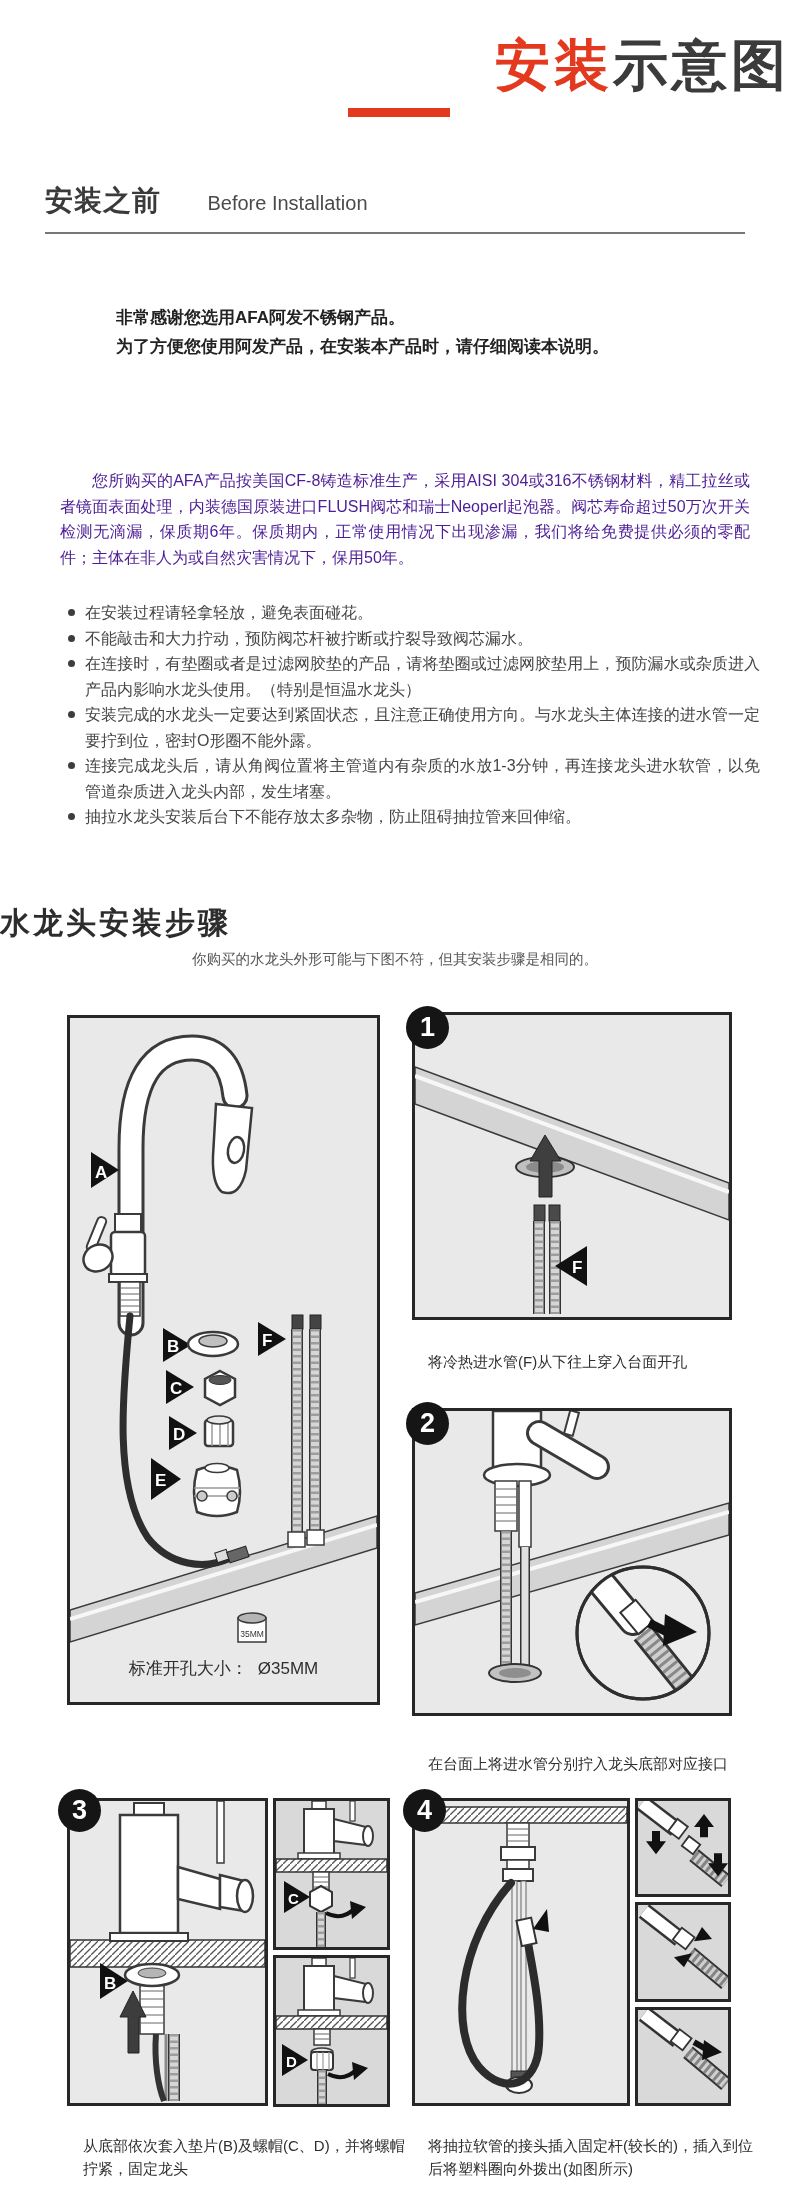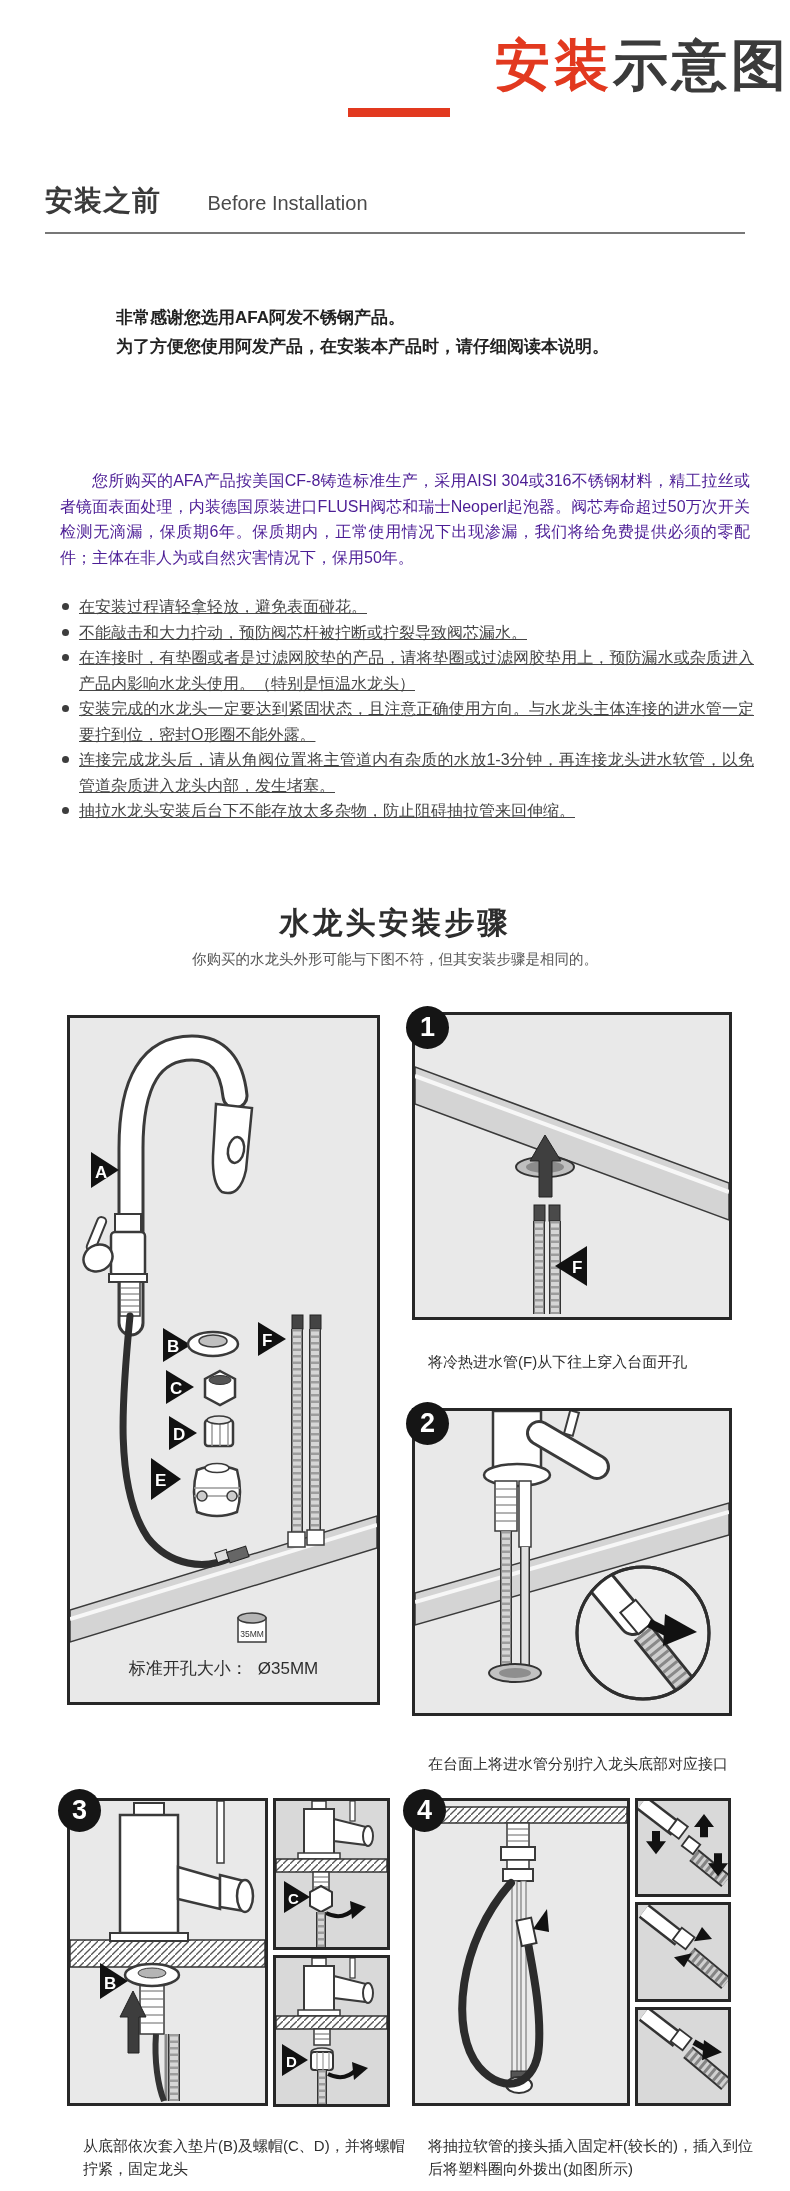--- a/index.html
+++ b/index.html
@@ -12,25 +12,25 @@
   .t-red{color:var(--accent,#e2391f);}
   .t-dark{color:var(--heading_dark,#3b3b3b);}
   .title-bar{top:108px;left:348px;width:102px;height:9px;background:var(--accent,#e2391f);}
 
   .s1-header{left:45px;top:182px;width:700px;border-bottom:2px solid #777;padding-bottom:12px;}
   .s1-zh{font-size:28px;font-weight:bold;color:#3a3a3a;letter-spacing:1px;}
   .s1-en{font-size:20px;color:#4a4a4a;margin-left:42px;}
 
   .intro{left:88px;top:303px;width:640px;font-size:17px;font-weight:bold;color:#222;line-height:29px;margin-left:28px;}
   .bodyp{left:60px;top:468px;width:690px;font-size:16px;color:#4c1d95;line-height:25.5px;text-indent:2em;text-align:justify;margin:0;}
-  .bullets{left:60px;top:594px;width:694px;font-size:16px;color:#454545;line-height:25.5px;list-style:none;margin:0;padding:0;text-decoration:underline;}
+  .bullets{left:60px;top:594px;width:694px;font-size:16px;color:#454545;line-height:25.5px;list-style:none;margin:6px;padding:0;}
   .bullets li{position:relative;padding-left:19px;text-align:justify;}
   .dot{position:absolute;left:2px;top:9px;width:7px;height:7px;border-radius:50%;background:#3d3d3d;}
 
-  .s2-title{top:903px;left:0;width:790px;text-align:center;font-size:30px;font-weight:bold;color:#2d2d2d;letter-spacing:3px;}
+  .s2-title{top:903px;left:0;width:790px;text-align:left;font-size:30px;font-weight:bold;color:#2d2d2d;letter-spacing:3px;}
   .s2-sub{top:950px;left:0;width:790px;text-align:center;font-size:14.5px;color:#555;}
 
   .panel{position:absolute;background:var(--panel_bg,#e9e9e9);border:3px solid var(--panel_border,#272727);box-sizing:border-box;}
   .panel-group{position:absolute;display:flex;gap:5px;box-sizing:border-box;}
   .pg-main{background:var(--panel_bg,#e9e9e9);border:3px solid var(--panel_border,#272727);box-sizing:border-box;}
   .pg-col{display:flex;flex-direction:column;gap:5px;flex:1;}
   .pg-inset{background:var(--inset_bg,#d9d9d9);border:3px solid var(--panel_border,#272727);box-sizing:border-box;flex:1;}
   .badge{position:absolute;left:-9px;top:-9px;width:43px;height:43px;border-radius:50%;background:#151515;color:#fff;
          font-size:27px;font-weight:bold;display:flex;align-items:center;justify-content:center;z-index:3;}
   .cap{position:absolute;font-size:15px;color:#2e2e2e;line-height:23px;margin:16px;}

